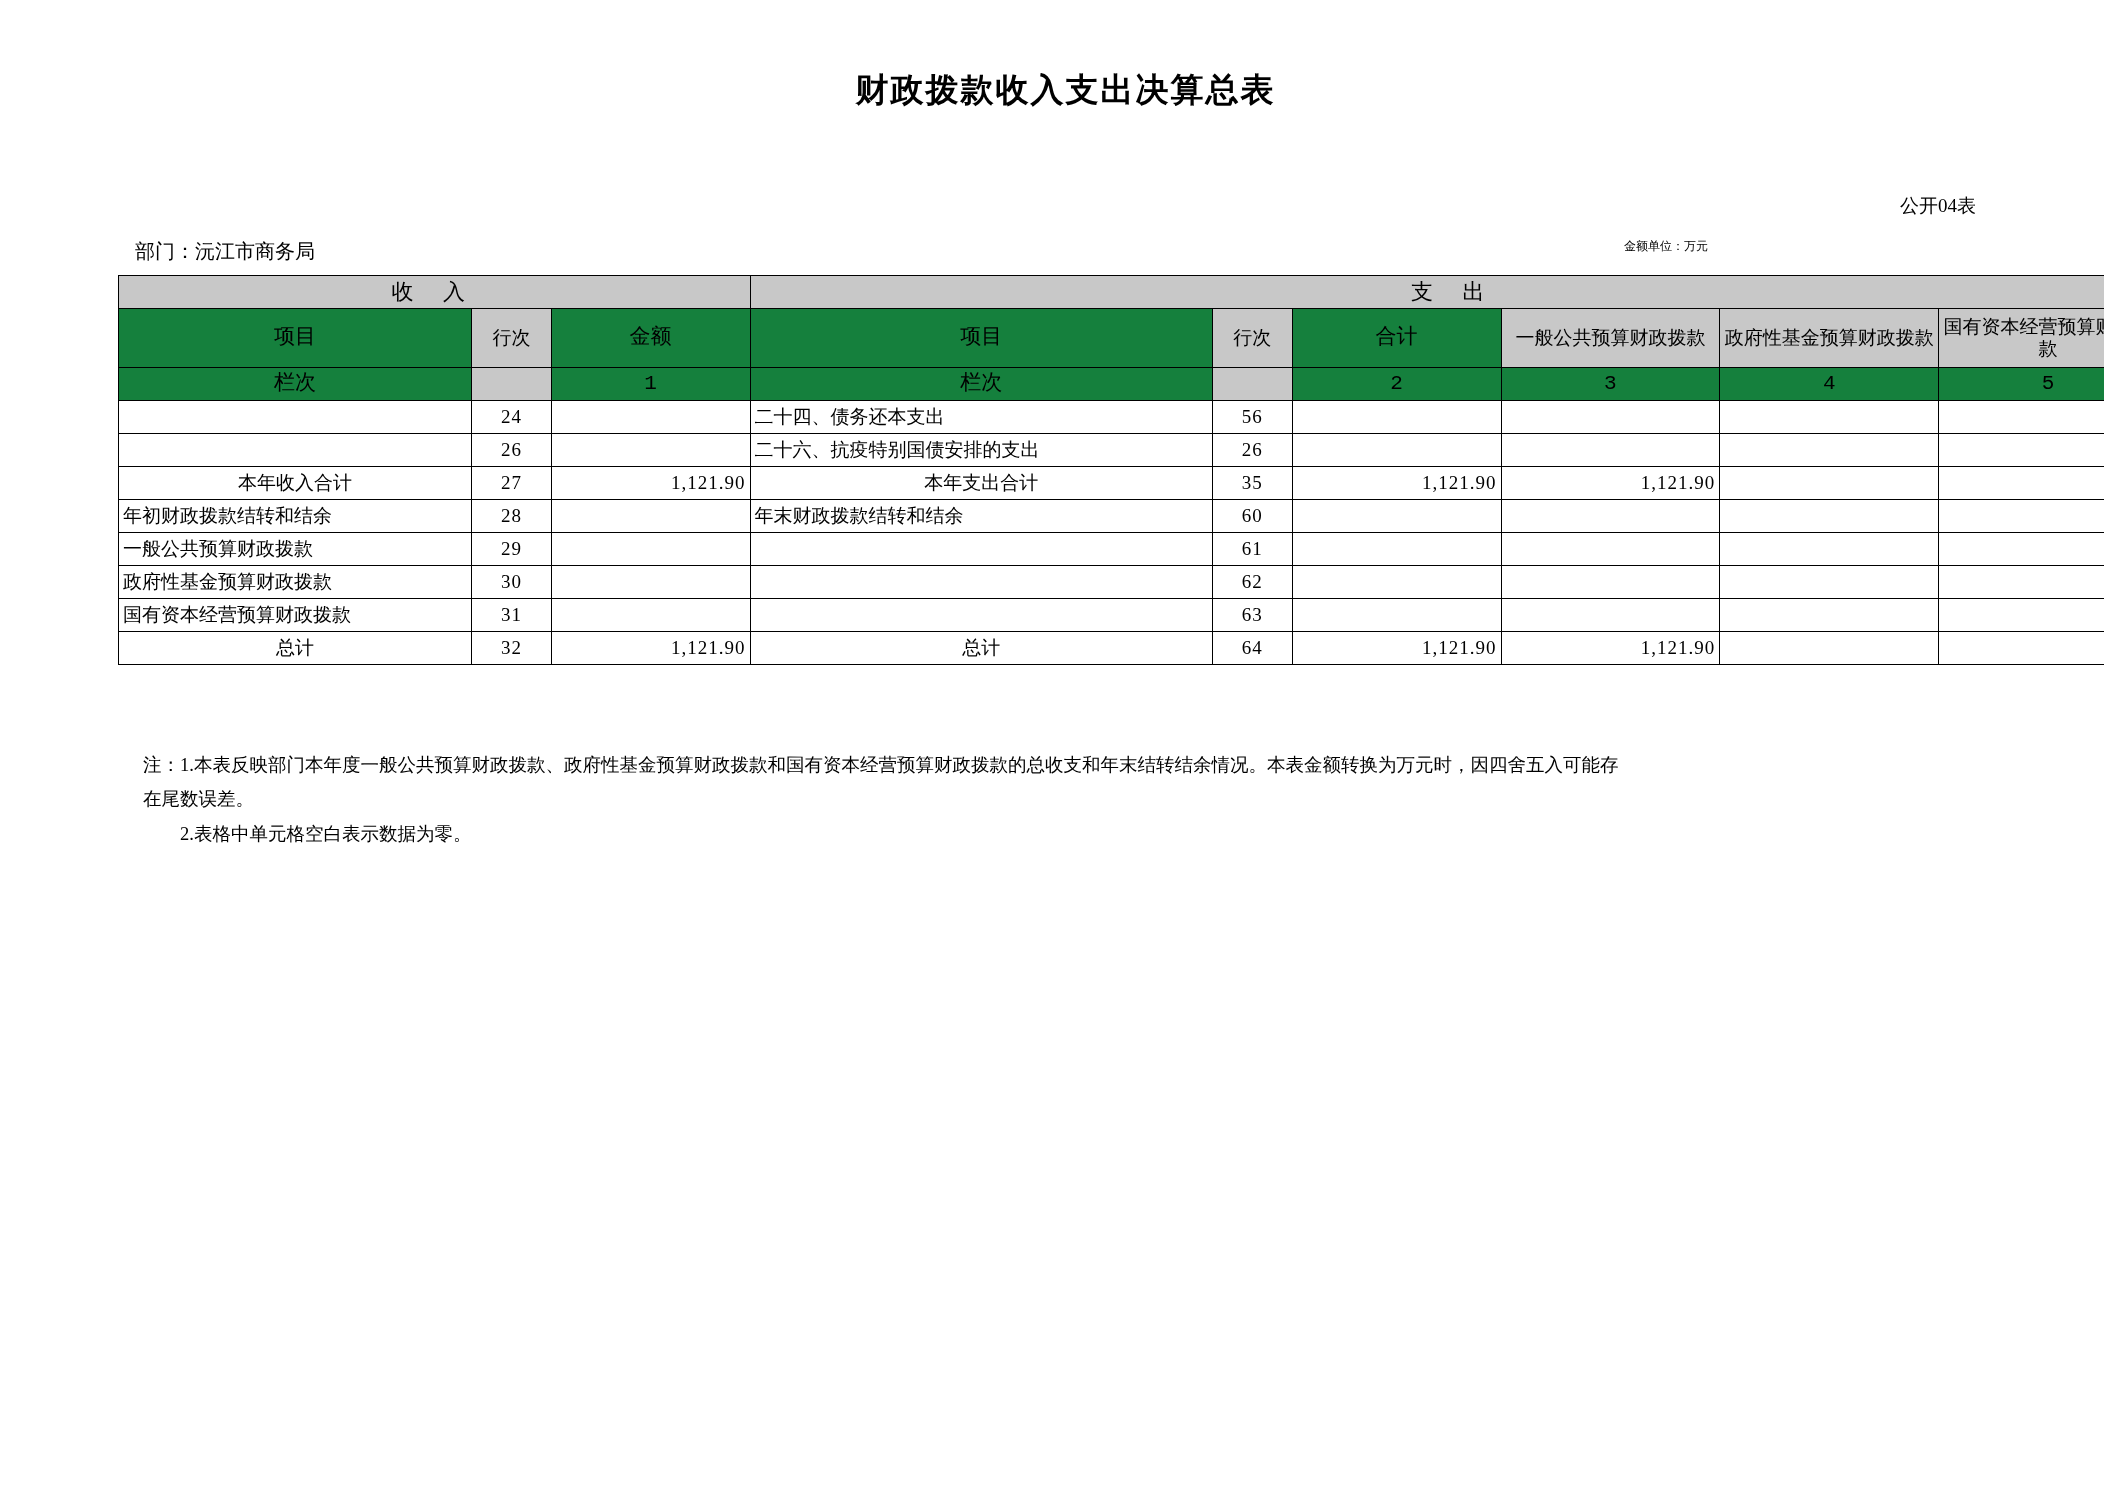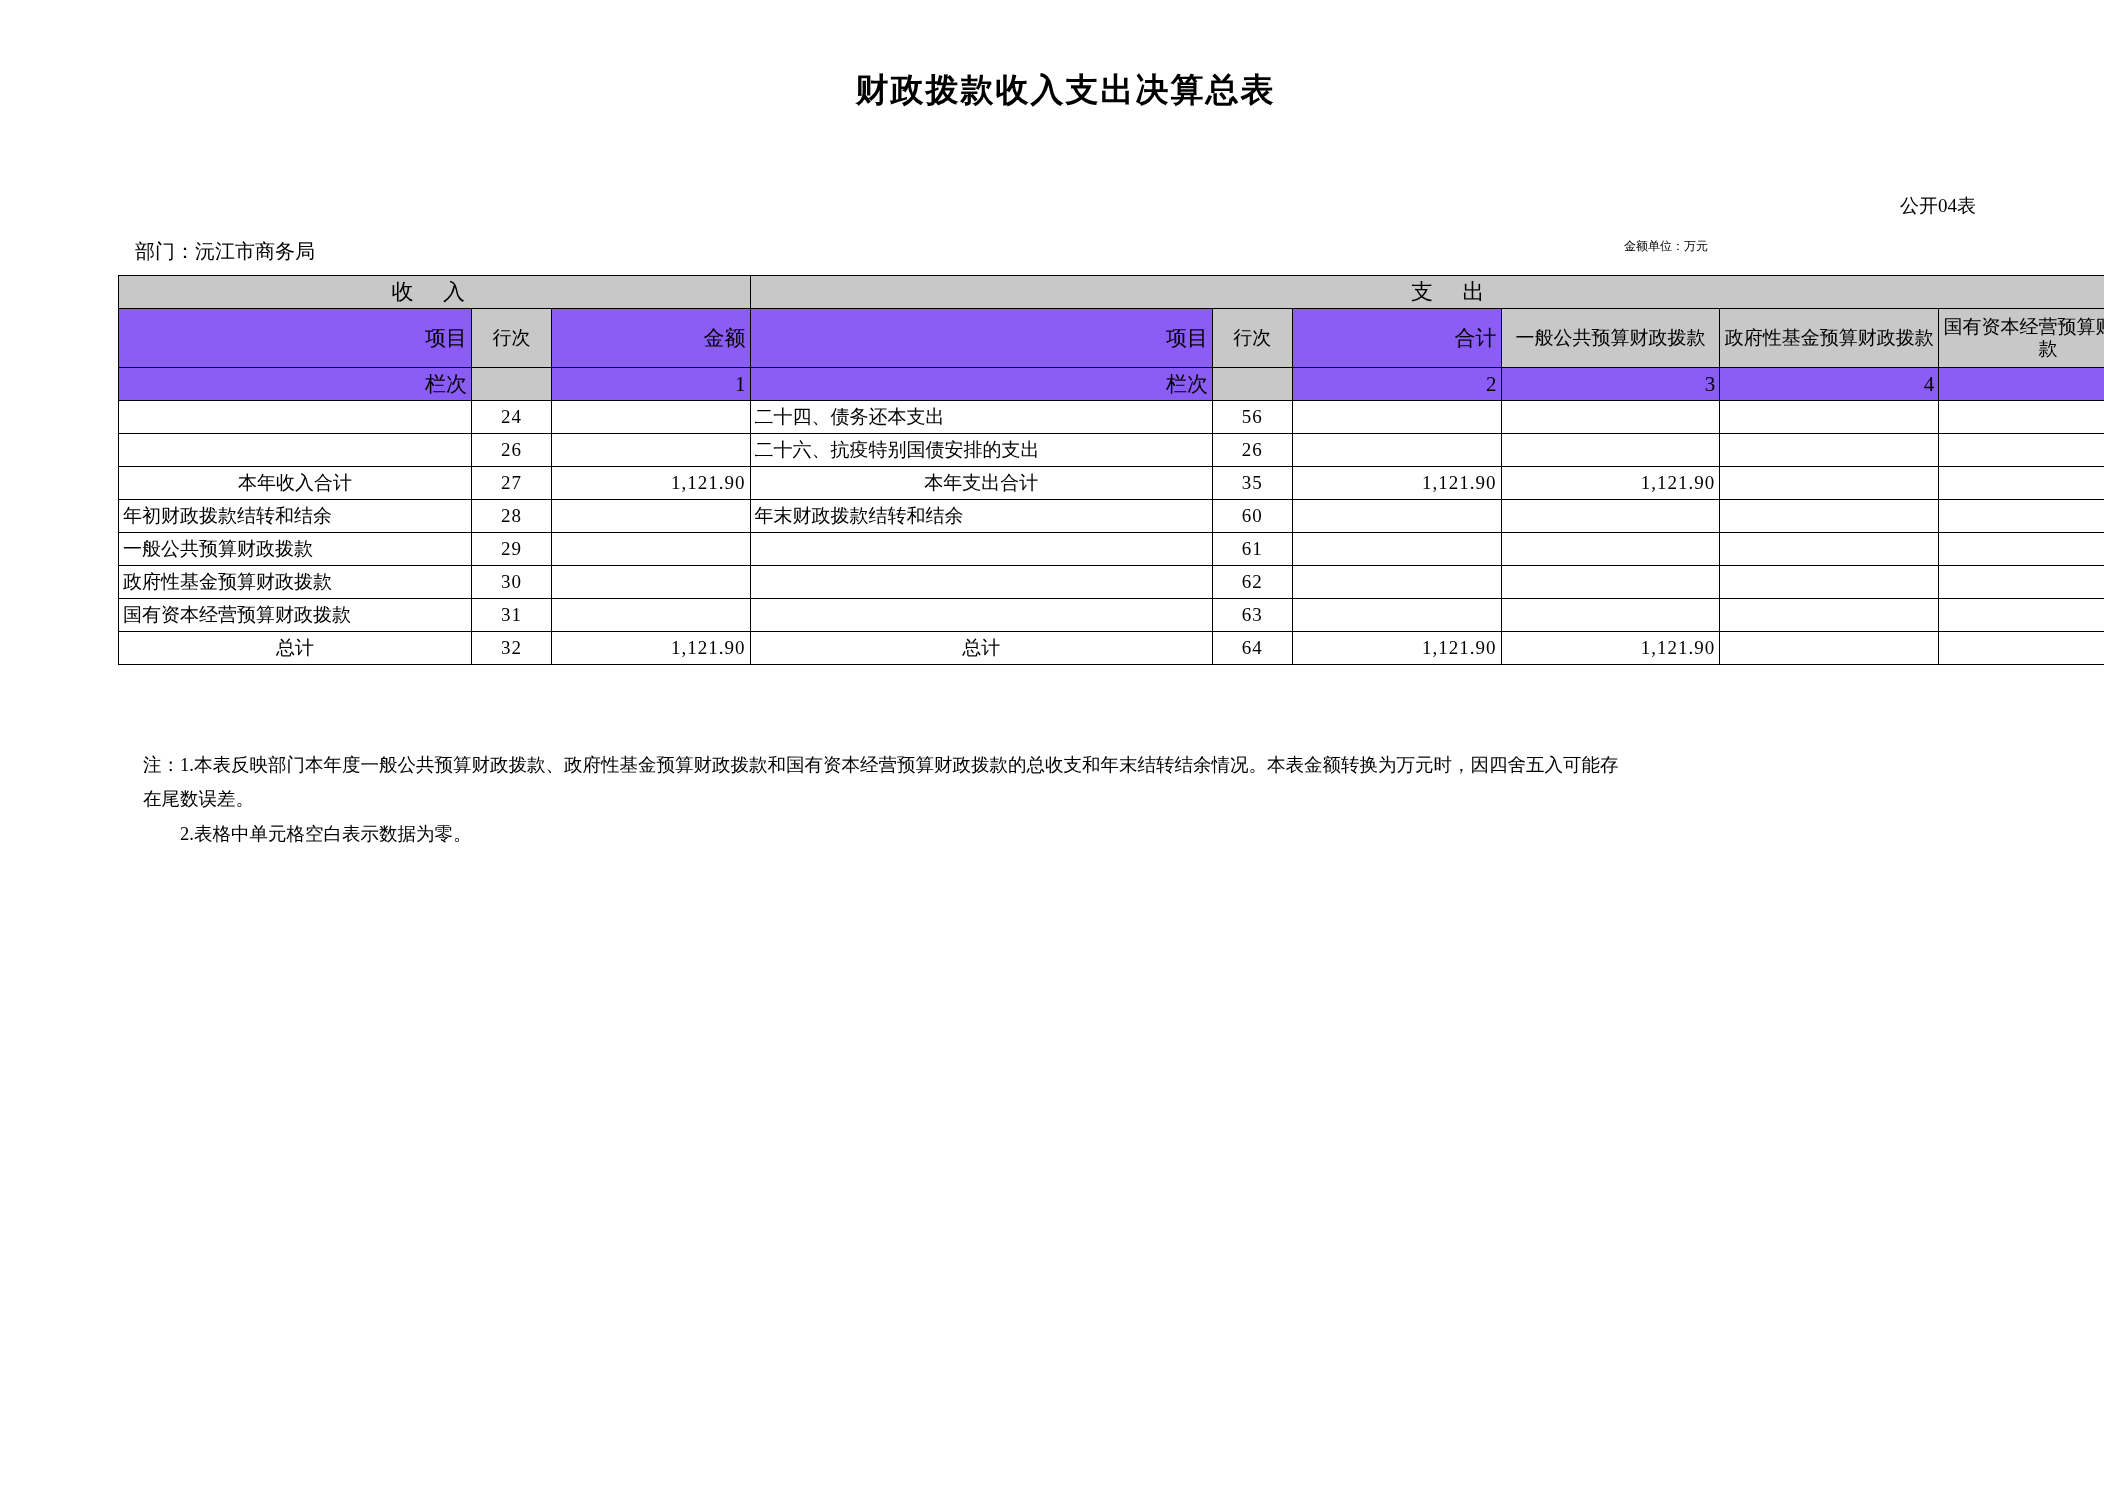--- a/index.html
+++ b/index.html
@@ -66,23 +66,24 @@
     font-size: 19px;
   }
   table.main td {
     border: 1px solid #000000;
     padding: 0 4px;
     height: 32px;
     vertical-align: middle;
     line-height: 1.15;
   }
   .hdr {
-    background: #8b5cf6;
-    text-align: right;
+    background: #15803d;
+    text-align: center;
     font-size: 21px;
+    font-family: Liberation Mono, monospace;
   }
   .hdr-small {
     background: #c8c8c8;
     text-align: center;
     font-size: 19px;
   }
   .bighdr {
     background: #c8c8c8;
     text-align: center;
     font-size: 22px;

